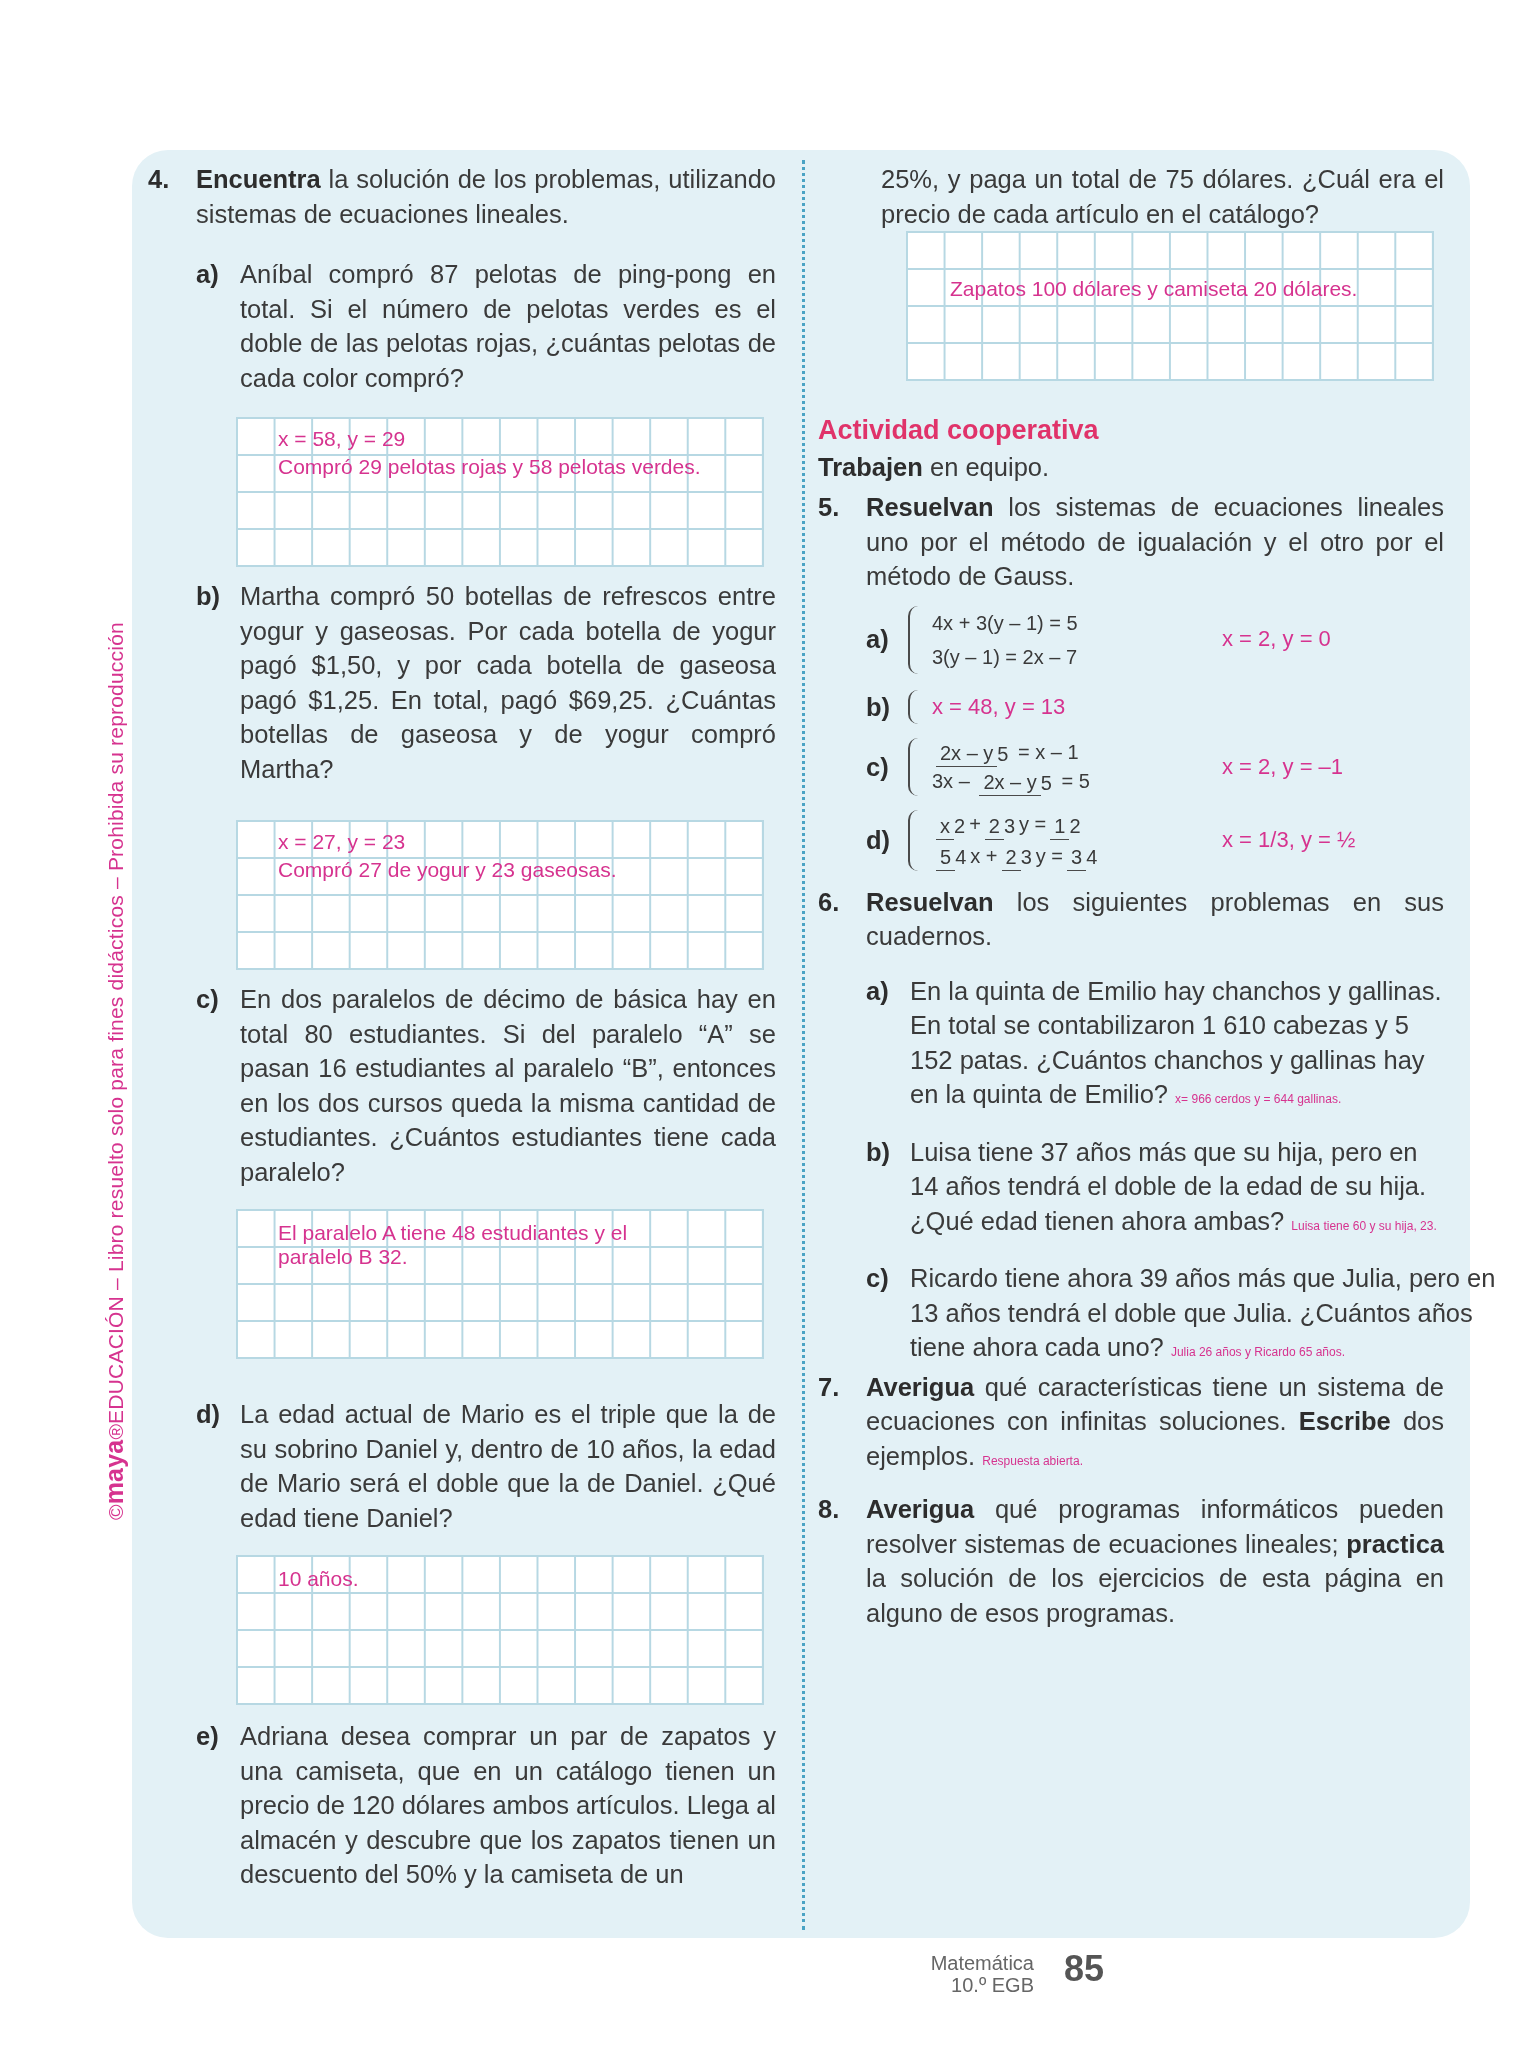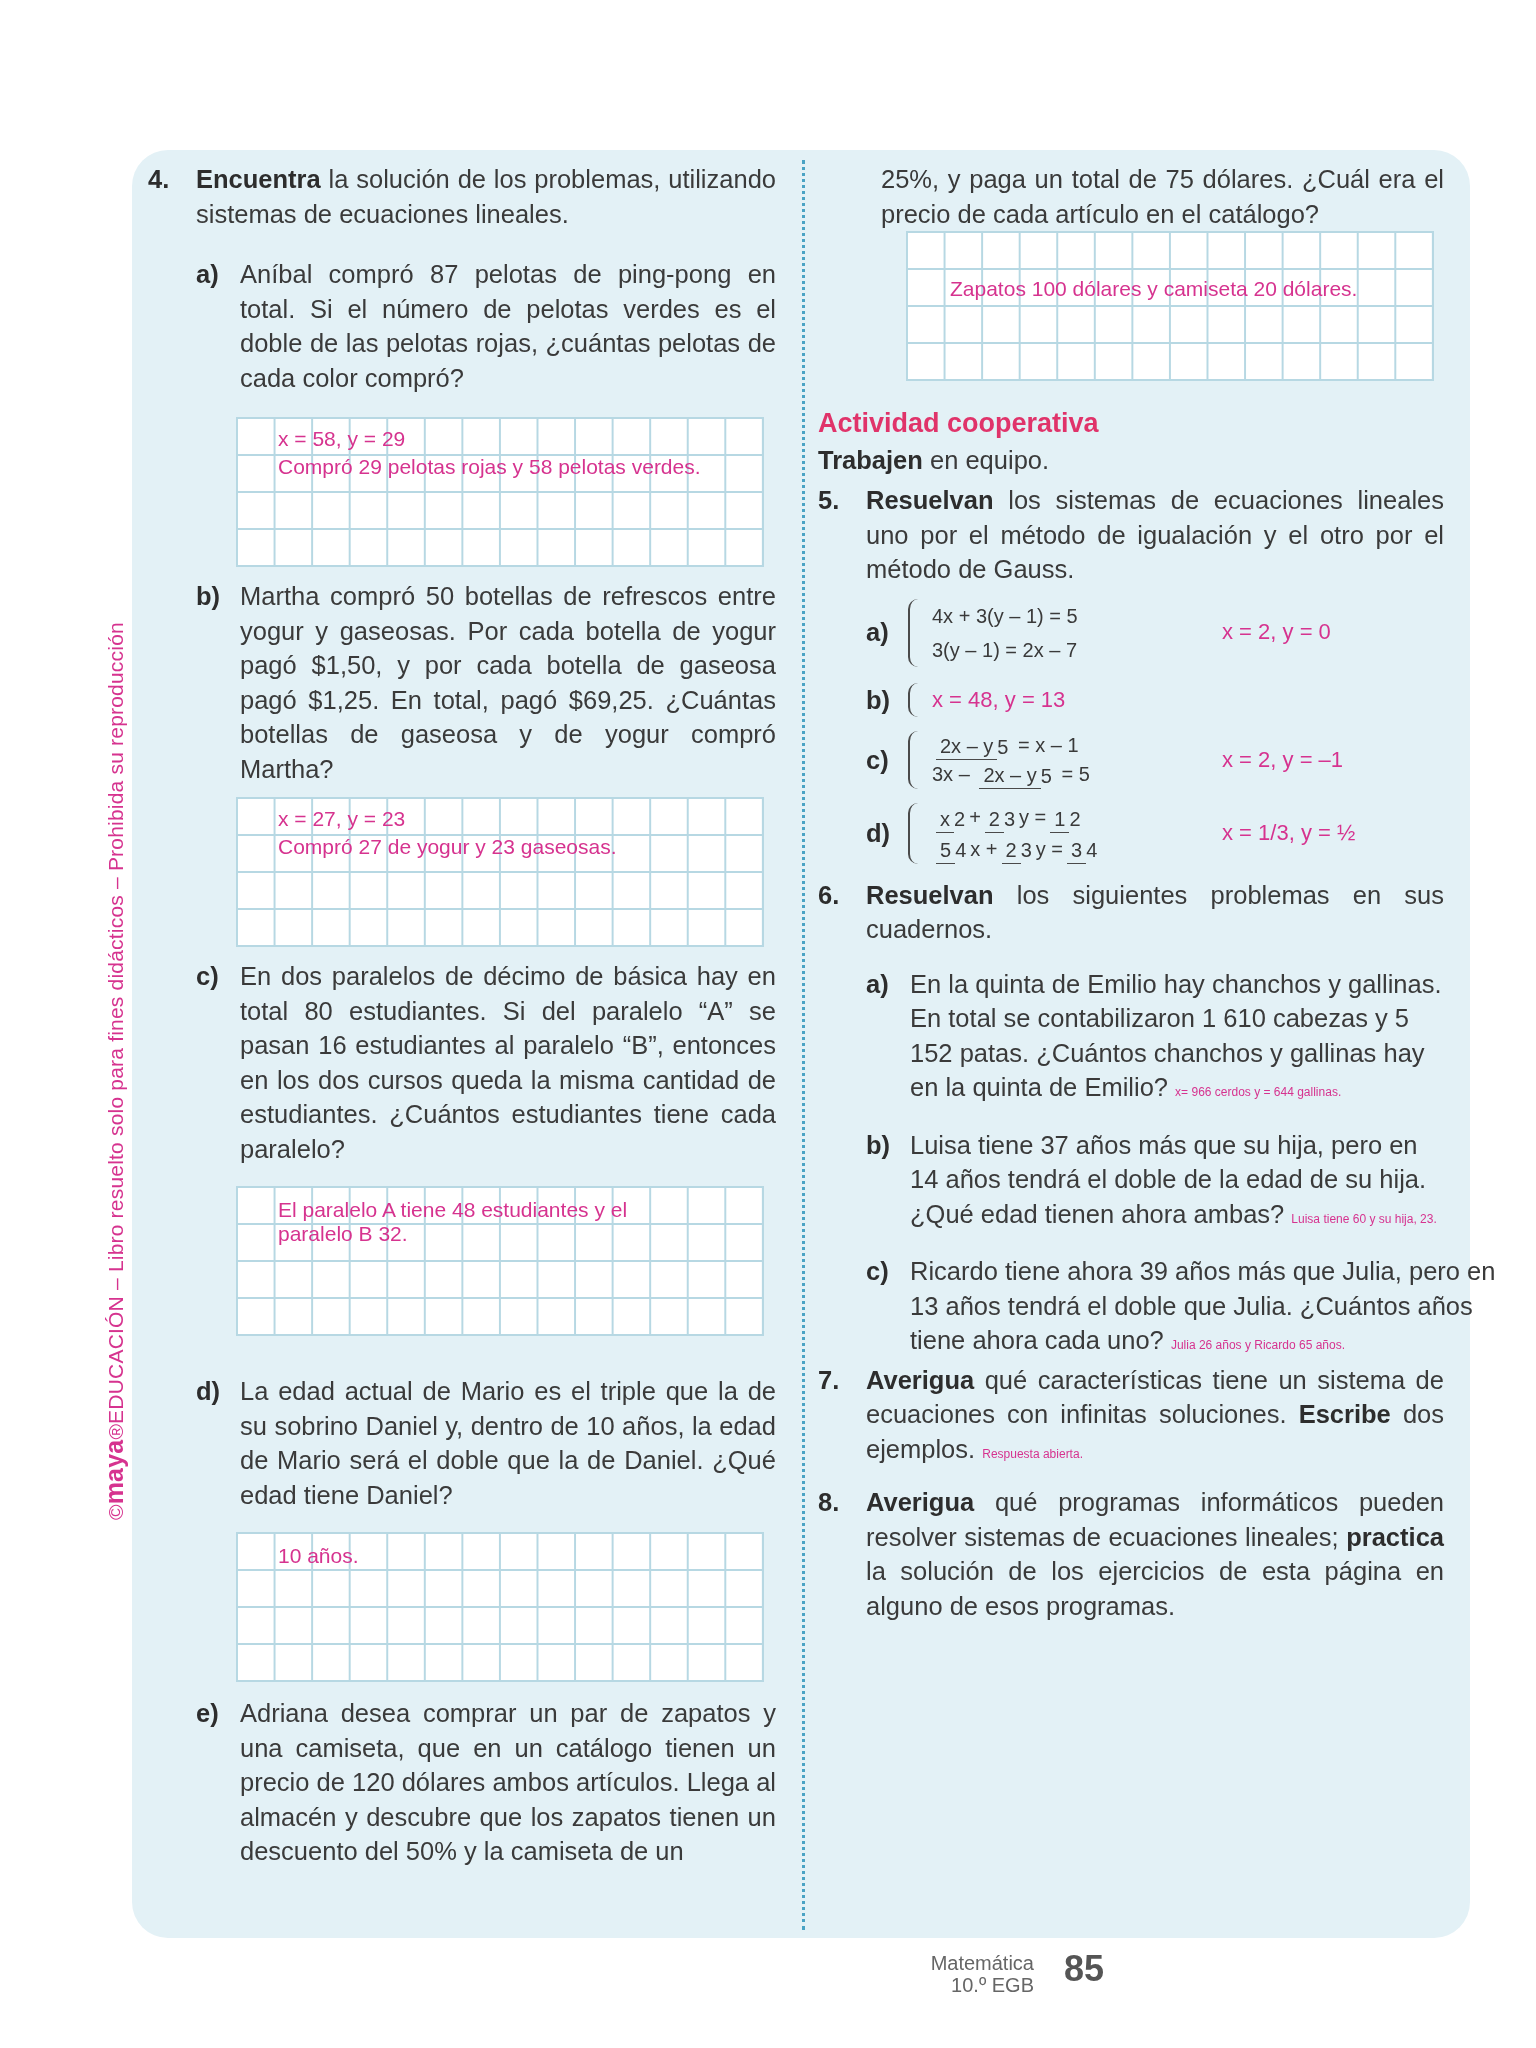--- a/index.html
+++ b/index.html
@@ -34,21 +34,21 @@
   .grid {
     position: relative; width: 526px; height: 148px; margin-left: 88px;
     background-color: #ffffff;
     background-image:
       linear-gradient(to right, #b7d8e3 2px, transparent 2px),
       linear-gradient(to bottom, #b7d8e3 2px, transparent 2px);
     background-size: 37.57px 37px;
     border-right: 2px solid #b7d8e3; border-bottom: 2px solid #b7d8e3;
   }
   .grid .ans { position: absolute; left: 42px; line-height: 24px; font-size: 21px; }
-  .h-coop { color: #e0336a; font-weight: bold; font-size: 27px; margin-top: 25px; }
+  .h-coop { color: #e0336a; font-weight: bold; font-size: 27px; margin-top: 32px; }
   .h-ind { color: #c8532a; font-weight: bold; font-size: 27px; }
   .sys { display: flex; align-items: center; margin-left: 48px; }
   .sys .sub { width: 42px; }
   .brace {
     width: 10px; border-left: 2px solid #4a4a4a; border-radius: 10px 0 0 10px;
     margin-right: 12px; align-self: stretch;
   }
   .eqs { width: 290px; font-size: 20px; line-height: 34px; }
   .sys .ans { margin-left: 0; font-size: 22px; }
   .frac { display: inline-flex; flex-direction: row; align-items: center; vertical-align: middle; line-height: 26px; margin: 0 4px; }
@@ -78,21 +78,21 @@
   </div>
   <div class="grid" style="margin-top:22px;margin-left:88px">
     <span class="ans" style="top:10px">x = 58, y = 29</span>
     <span class="ans" style="top:38px">Compró 29 pelotas rojas y 58 pelotas verdes.</span>
   </div>
 
   <div class="item" style="margin-top:12px;margin-left:48px">
     <span class="sub">b)</span>
     <span class="txt">Martha compró 50 botellas de refrescos entre yogur y gaseosas. Por cada botella de yogur pagó $1,50, y por cada botella de gaseosa pagó $1,25. En total, pagó $69,25. ¿Cuántas botellas de gaseosa y de yogur compró Martha?</span>
   </div>
-  <div class="grid" style="margin-top:11px">
+  <div class="grid" style="margin-top:34px">
     <span class="ans" style="top:10px">x = 27, y = 23</span>
     <span class="ans" style="top:38px">Compró 27 de yogur y 23 gaseosas.</span>
   </div>
 
   <div class="item" style="margin-top:12px;margin-left:48px">
     <span class="sub">c)</span>
     <span class="txt">En dos paralelos de décimo de básica hay en total 80 estudiantes. Si del paralelo “A” se pasan 16 estudiantes al paralelo “B”, entonces en los dos cursos queda la misma cantidad de estudiantes. ¿Cuántos estudiantes tiene cada paralelo?</span>
   </div>
   <div class="grid" style="margin-top:20px">
     <span class="ans" style="top:12px">El paralelo A tiene 48 estudiantes y el</span>

